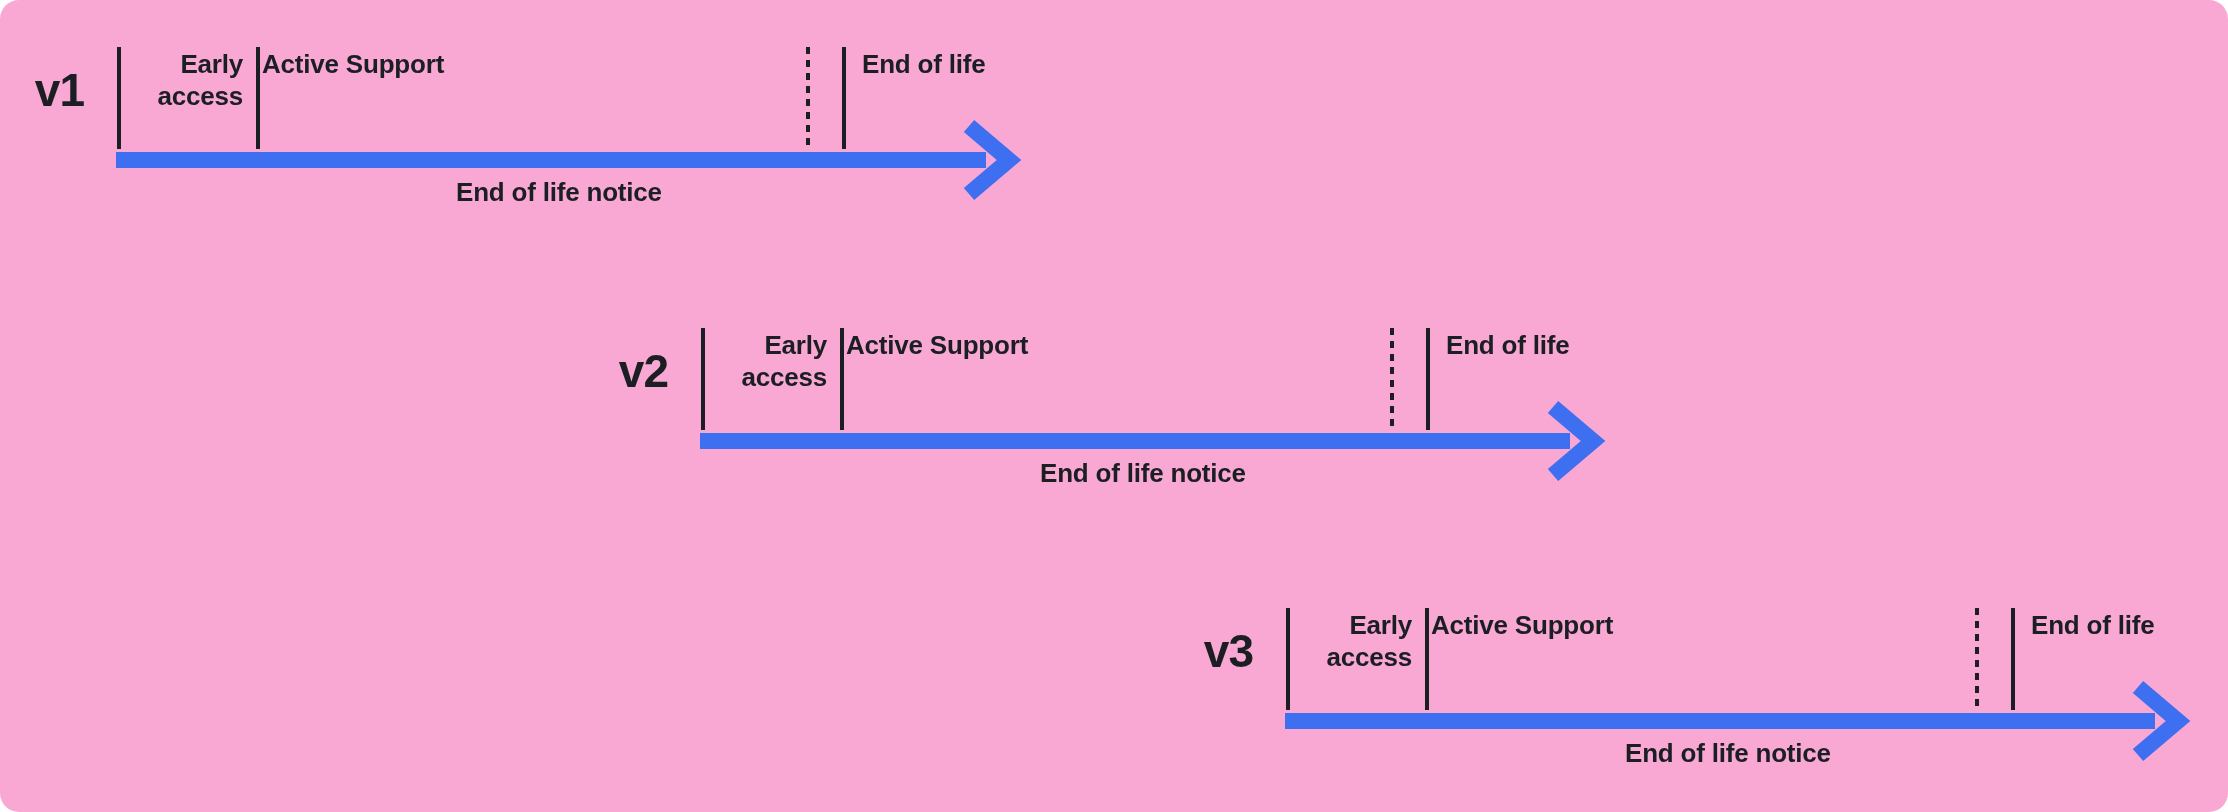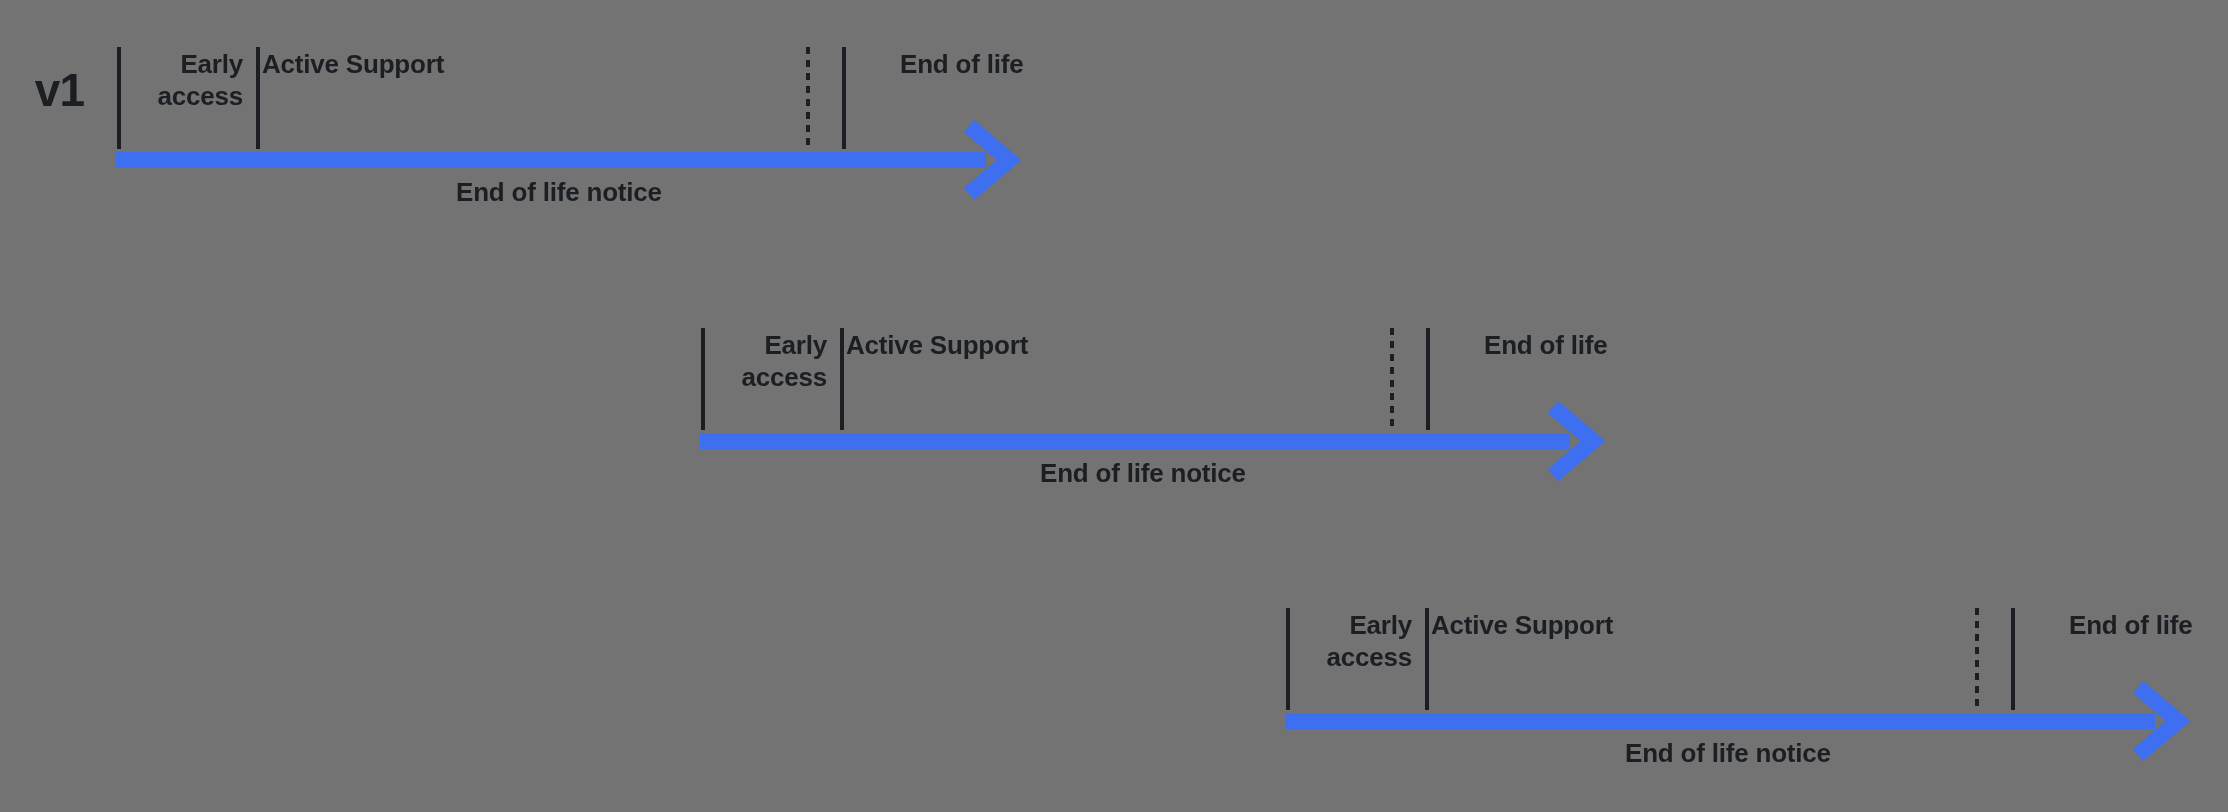--- a/index.html
+++ b/index.html
@@ -6,24 +6,25 @@
     --arrow: #3D6FF0;
     --line: #1B1E23;
     --text: #1B1E23;
   }
   * { margin: 0; padding: 0; box-sizing: border-box; }
   html, body { background: #ffffff; }
   .canvas {
     position: relative;
     width: 2228px;
     height: 812px;
-    background: #737373;
+    background: #f9a8d4;
     overflow: hidden;
     font-family: "Liberation Sans", sans-serif;
     color: var(--text);
+    border-radius: 19px;
   }
   .timeline {
     position: absolute;
     width: 930px;
     height: 165px;
   }
   .vlabel {
     position: absolute;
     left: -200px;
     top: 18px;
@@ -61,21 +62,21 @@
     position: absolute;
     top: 1px;
     font-size: 26px;
     line-height: 32px;
     font-weight: bold;
     color: var(--text);
     letter-spacing: -0.2px;
   }
   .phase-early  { left: 19px;  width: 106px; text-align: right; }
   .phase-active { left: 144px; white-space: nowrap; }
-  .phase-eol    { left: 744px; white-space: nowrap; margin-left: 38px; }
+  .phase-eol    { left: 744px; white-space: nowrap; }
   .notice {
     position: absolute;
     left: 338px;
     top: 130px;
     width: 350px;
     font-size: 26px;
     font-weight: bold;
     white-space: nowrap;
     color: var(--text);
     letter-spacing: -0.2px;
@@ -119,35 +120,37 @@
     <div class="phase phase-active">Active Support</div>
     <div class="phase phase-eol">End of life</div>
     <svg class="arrow-svg" viewBox="0 0 920 90">
       <line class="arrow-shaft" x1="0" y1="43" x2="870" y2="43"></line>
       <polyline class="arrow-head" points="853,9 893,43 853,77"></polyline>
     </svg>
     <div class="notice">End of life notice</div>
   </div>
 
   <div class="timeline row-v2">
+    <div class="vlabel">v2</div>
     <div class="tick tick-start"></div>
     <div class="tick tick-active"></div>
     <div class="tick-dashed"></div>
     <div class="tick tick-eol"></div>
     <div class="phase phase-early">Early access</div>
     <div class="phase phase-active">Active Support</div>
     <div class="phase phase-eol">End of life</div>
     <svg class="arrow-svg" viewBox="0 0 920 90">
       <line class="arrow-shaft" x1="0" y1="43" x2="870" y2="43"></line>
       <polyline class="arrow-head" points="853,9 893,43 853,77"></polyline>
     </svg>
     <div class="notice">End of life notice</div>
   </div>
 
   <div class="timeline row-v3">
+    <div class="vlabel">v3</div>
     <div class="tick tick-start"></div>
     <div class="tick tick-active"></div>
     <div class="tick-dashed"></div>
     <div class="tick tick-eol"></div>
     <div class="phase phase-early">Early access</div>
     <div class="phase phase-active">Active Support</div>
     <div class="phase phase-eol">End of life</div>
     <svg class="arrow-svg" viewBox="0 0 920 90">
       <line class="arrow-shaft" x1="0" y1="43" x2="870" y2="43"></line>
       <polyline class="arrow-head" points="853,9 893,43 853,77"></polyline>

